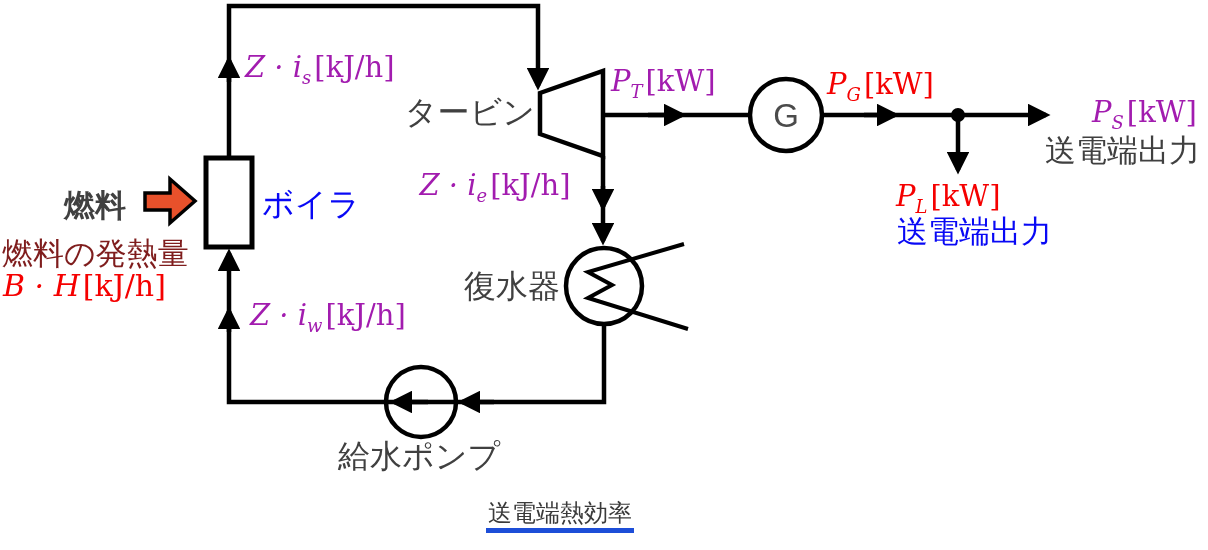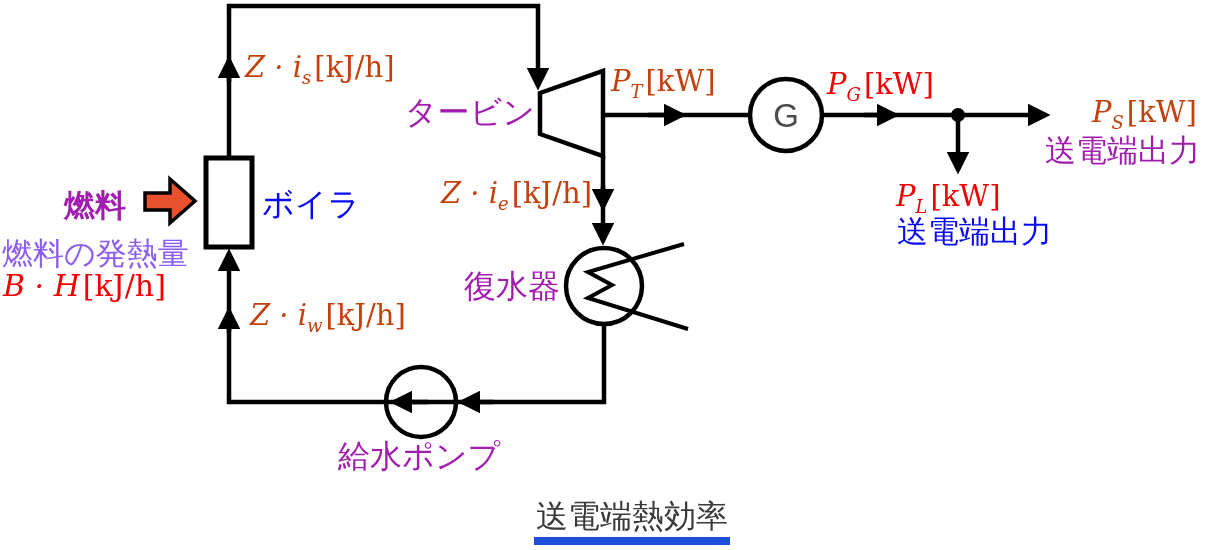--- a/index.html
+++ b/index.html
@@ -2,36 +2,36 @@
 <html><head>
 <meta charset="utf-8">
 <style>
   html,body{margin:0;padding:0;background:#ffffff;}
   #stage{
     position:relative;width:1208px;height:550px;background:#ffffff;overflow:hidden;
     font-family:"Liberation Sans",sans-serif;
   }
   #stage svg{position:absolute;left:0;top:0;}
   .lbl{position:absolute;white-space:nowrap;line-height:1.05;}
-  .jp{font-family:"Liberation Sans",sans-serif;font-size:32px;color:#a21caf;}
+  .jp{font-family:"Liberation Sans",sans-serif;font-size:32px;color:#404040;}
   .jp-small{font-size:31px;}
   .blue{color:#0808f5;}
-  .red{color:#8b5cf6;}
-  .math{font-family:"DejaVu Serif","Liberation Serif",serif;font-size:29px;color:#c2410c;}
+  .red{color:#7f1d1d;}
+  .math{font-family:"DejaVu Serif","Liberation Serif",serif;font-size:29px;color:#a21caf;}
   .math .var{font-style:italic;}
   .math sub{font-style:italic;font-size:0.62em;line-height:0;}
   .math .unit{margin-left:3px;font-style:normal;}
   .math.red{color:#f50000;}
   .g-sym{
     font-family:"Liberation Sans",sans-serif;font-size:33px;color:#4b4b4b;
     width:40px;text-align:center;
   }
   .title{
-    font-size:32px;color:#3a3a3a;text-align:center;
-    border-bottom:8px solid #1d4ed8;padding:0 2px 3px 2px;margin-left:48px;
+    font-size:24px;color:#3a3a3a;text-align:center;
+    border-bottom:5px solid #1d4ed8;padding:0 2px 3px 2px;
   }
 </style>
 </head>
 <body>
 
 <div id="stage">
 
   <svg width="1208" height="550" viewBox="0 0 1208 550">
     <defs>
       <marker id="ah" viewBox="0 0 10 10" refX="8" refY="5" markerWidth="5" markerHeight="5" orient="auto-start-reverse" markerUnits="strokeWidth">
@@ -78,21 +78,21 @@
   <div class="lbl jp" style="left:400px;top:96px;width:135px;text-align:right;">タービン</div>
   <div class="lbl g-sym" style="left:766px;top:99px;">G</div>
   <div class="lbl jp" style="left:430px;top:270px;width:130px;text-align:right;">復水器</div>
   <div class="lbl jp" style="left:338px;top:440px;">給水ポンプ</div>
 
   <div class="lbl jp-small jp red" style="left:2px;top:238px;">燃料の発熱量</div>
   <div class="lbl math red" style="left:3px;top:270px;font-size:30px;"><span class="var">B · H</span><span class="unit">[kJ/h]</span></div>
 
   <div class="lbl math" style="left:245px;top:52px;"><span class="var">Z · i</span><sub>s</sub><span class="unit">[kJ/h]</span></div>
 
-  <div class="lbl math" style="left:398px;top:178px;width:194px;text-align:right;"><span class="var">Z · i</span><sub>e</sub><span class="unit">[kJ/h]</span></div>
+  <div class="lbl math" style="left:398px;top:170px;width:194px;text-align:center;"><span class="var">Z · i</span><sub>e</sub><span class="unit">[kJ/h]</span></div>
 
   <div class="lbl math" style="left:250px;top:300px;"><span class="var">Z · i</span><sub>w</sub><span class="unit">[kJ/h]</span></div>
 
   <div class="lbl math" style="left:611px;top:66px;"><span class="var">P</span><sub>T</sub><span class="unit">[kW]</span></div>
 
   <div class="lbl math red" style="left:827px;top:69px;"><span class="var">P</span><sub>G</sub><span class="unit">[kW]</span></div>
 
   <div class="lbl math" style="left:1092px;top:97px;"><span class="var">P</span><sub>S</sub><span class="unit">[kW]</span></div>
   <div class="lbl jp jp-small" style="left:1045px;top:135px;">送電端出力</div>
 

